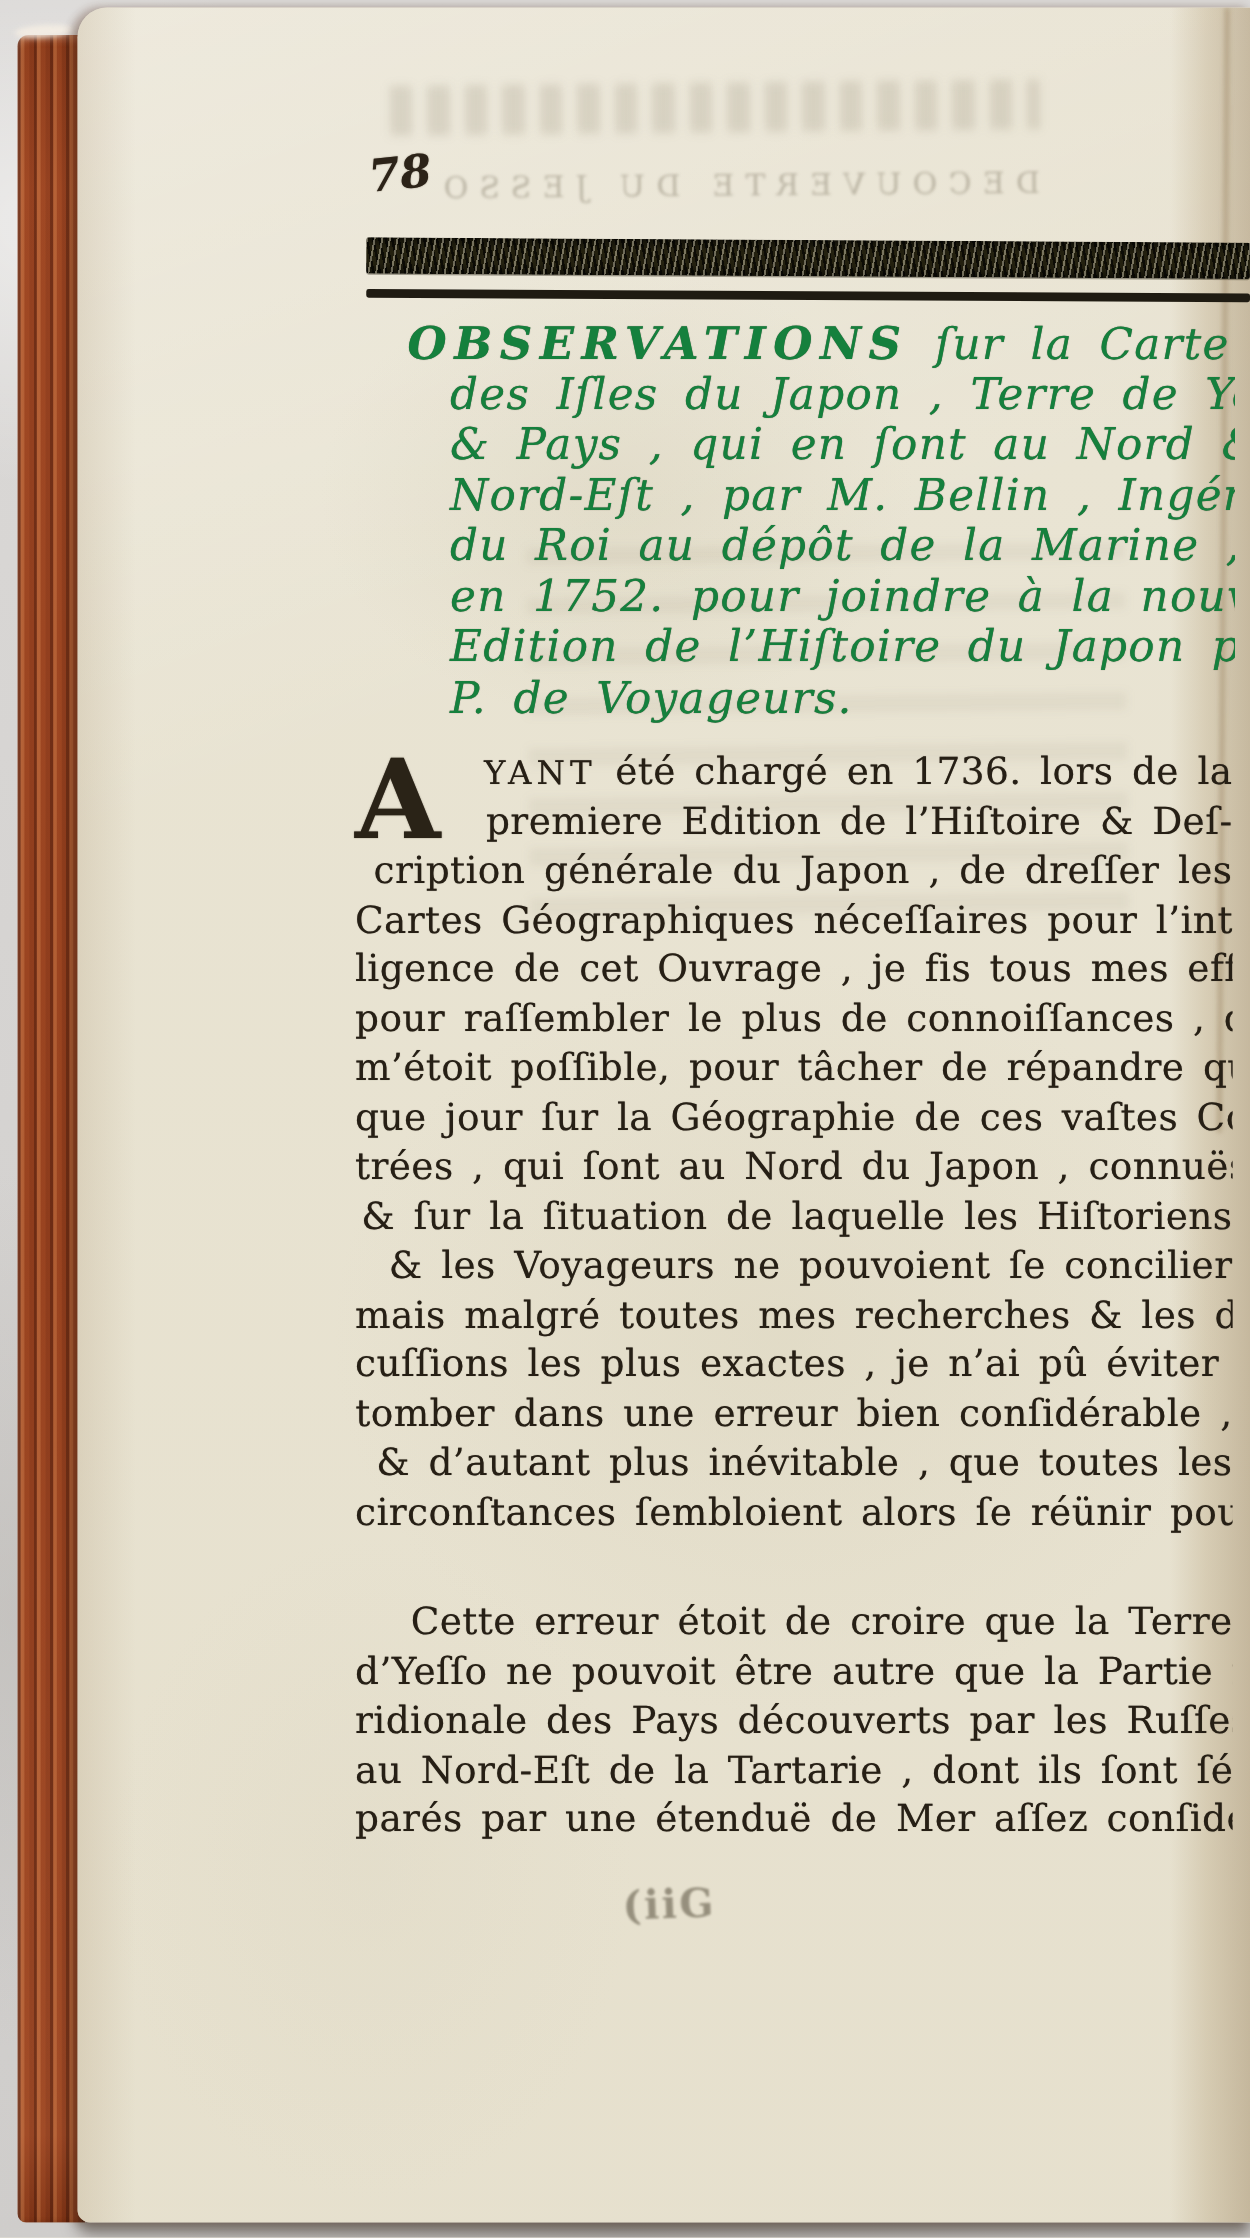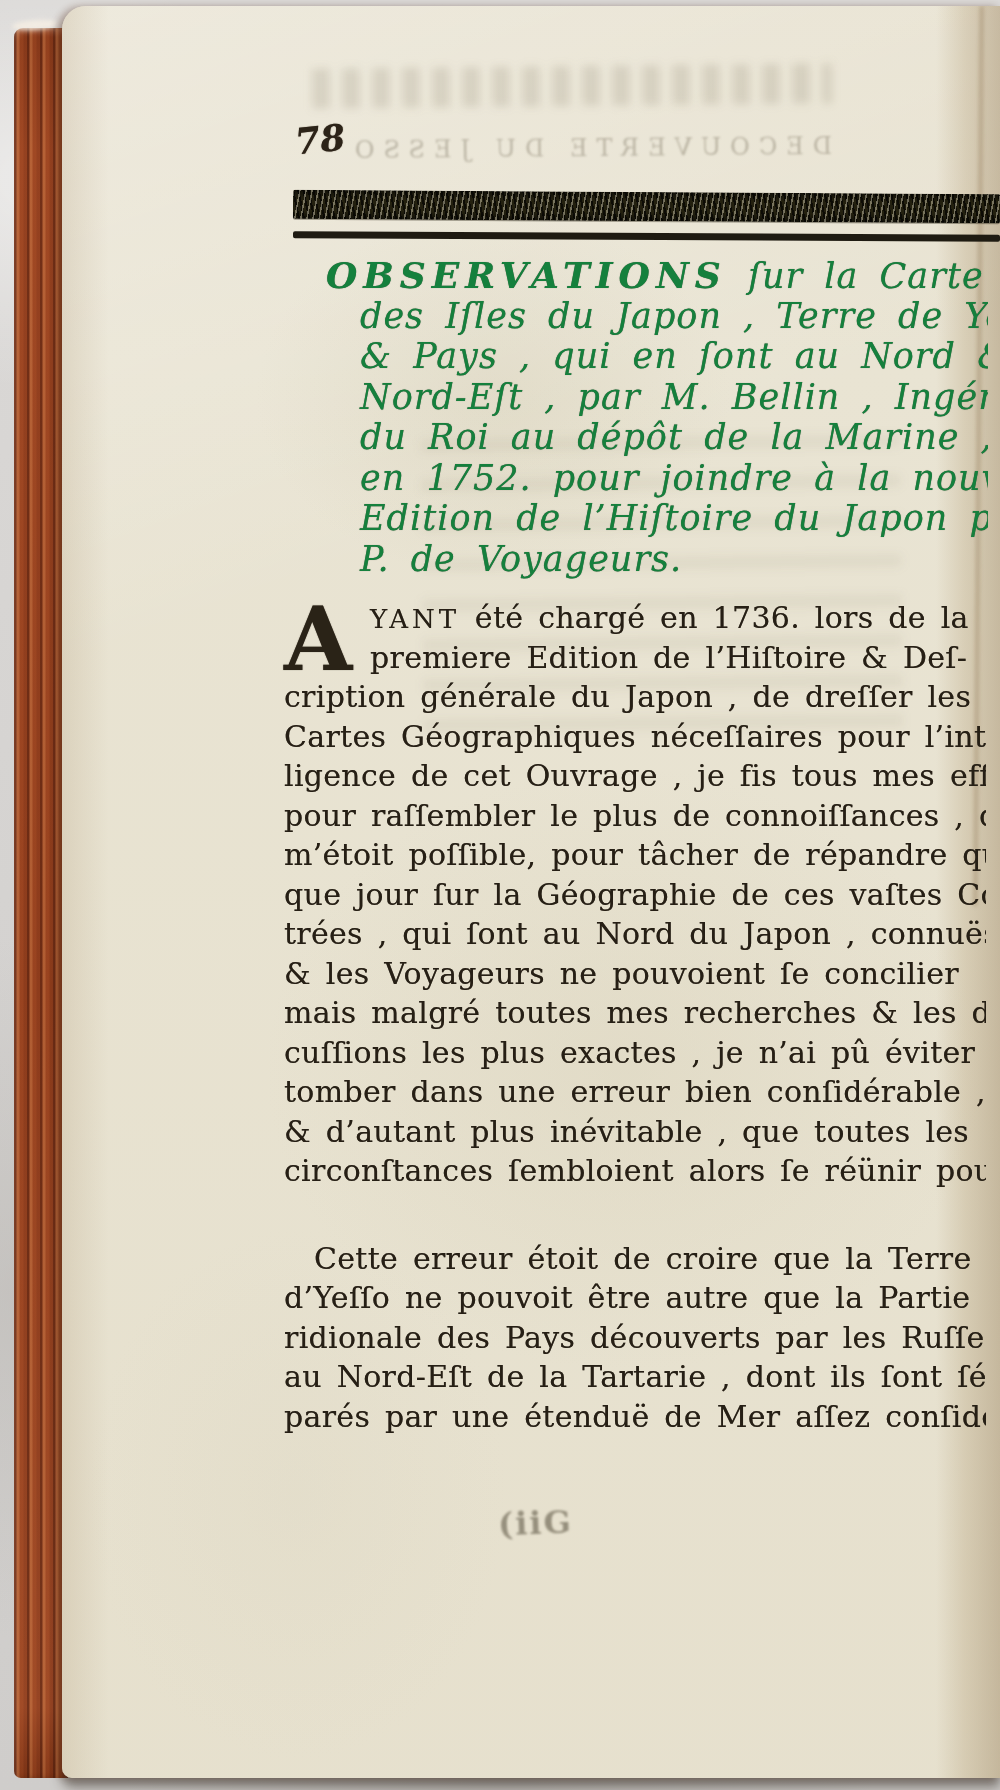--- a/index.html
+++ b/index.html
@@ -103,20 +103,21 @@
   .dropcap{
     position:absolute;left:222px;top:592px;
     font-size:88px;line-height:82px;font-weight:700;color:#2a2317;
     text-shadow:0 0 1px rgba(40,30,18,.7);
   }
   .body-block{
     position:absolute;left:222px;top:592px;width:702px;overflow:hidden;
     font-size:30px;line-height:39.5px;color:#261f15;
     letter-spacing:.3px;word-spacing:5px;white-space:nowrap;
     text-shadow:0 0 .6px rgba(38,30,20,.6);
+    text-align:right;
   }
   .b-line{height:39.5px;}
   .b-line.dropline{padding-left:86px;}
   .b-line.para-indent{text-indent:30px;margin-top:48px;}
   .lead-caps{letter-spacing:4px;font-size:26px;}
   
   .sig-mark{
     position:absolute;left:436px;top:1498px;
     font-size:32px;font-weight:700;color:rgba(84,76,58,.55);
     filter:blur(.8px);transform:rotate(-2deg);letter-spacing:2px;
@@ -165,20 +166,21 @@
         <span class="lead-caps">YANT</span><span> été chargé en 1736. lors de la</span>
       </div>
       <div class="b-line dropline">premiere Edition de l’Hiſtoire &amp; Deſ-</div>
       <div class="b-line">cription générale du Japon , de dreſſer les</div>
       <div class="b-line">Cartes Géographiques néceſſaires pour l’intel-</div>
       <div class="b-line">ligence de cet Ouvrage , je fis tous mes efforts</div>
       <div class="b-line">pour raſſembler le plus de connoiſſances , qu’il</div>
       <div class="b-line">m’étoit poſſible, pour tâcher de répandre quel-</div>
       <div class="b-line">que jour ſur la Géographie de ces vaſtes Con-</div>
       <div class="b-line">trées , qui ſont au Nord du Japon , connuës</div>
+      <div class="b-line">&amp; ſur la ſituation de laquelle les Hiſtoriens</div>
       <div class="b-line">&amp; les Voyageurs ne pouvoient ſe concilier</div>
       <div class="b-line">mais malgré toutes mes recherches &amp; les diſ-</div>
       <div class="b-line">cuſſions les plus exactes , je n’ai pû éviter de</div>
       <div class="b-line">tomber dans une erreur bien conſidérable ,</div>
       <div class="b-line">&amp; d’autant plus inévitable , que toutes les</div>
       <div class="b-line">circonſtances ſembloient alors ſe réünir pour</div>
       <div class="b-line para-indent">Cette erreur étoit de croire que la Terre</div>
       <div class="b-line">d’Yeſſo ne pouvoit être autre que la Partie mé-</div>
       <div class="b-line">ridionale des Pays découverts par les Ruſſes</div>
       <div class="b-line">au Nord-Eſt de la Tartarie , dont ils ſont ſé-</div>

